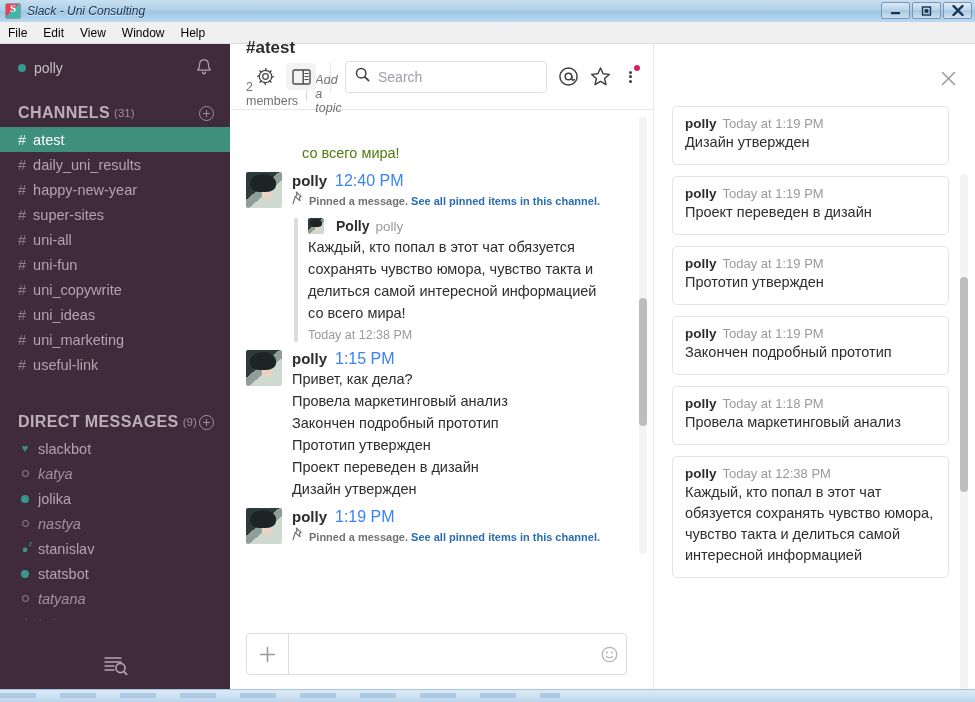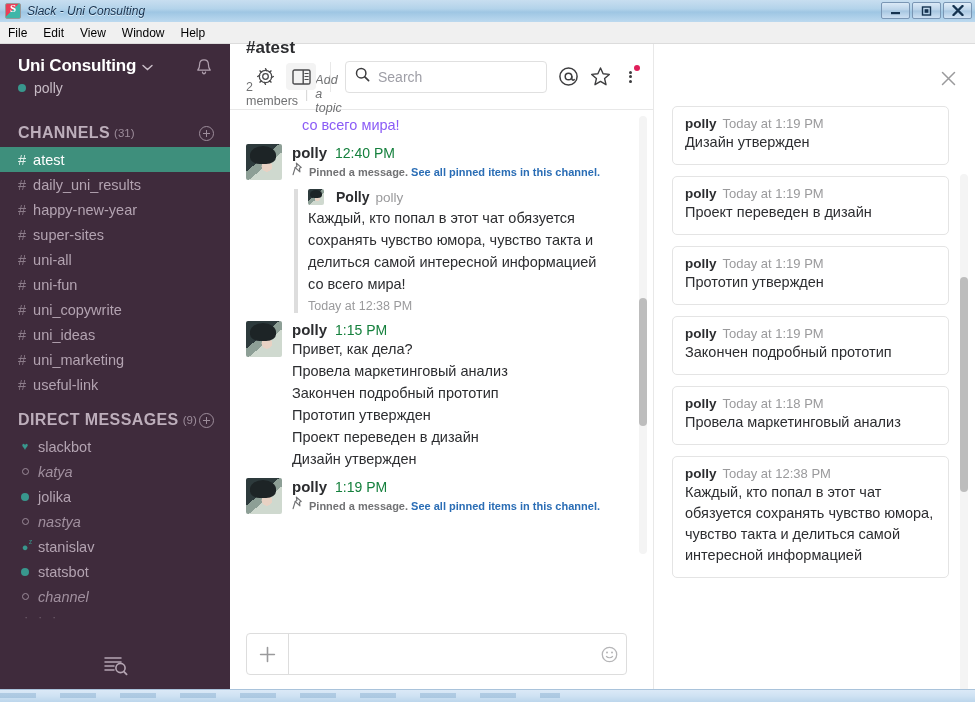--- a/index.html
+++ b/index.html
@@ -153,39 +153,39 @@
     font-family: "Liberation Sans", sans-serif;
   }
   .search-input::placeholder { color: #9e9ea6; }
   .menu-dots { position: relative; width: 18px; height: 22px; display:flex; align-items:center; justify-content:center; }
   .menu-dots .dot { width: 3px; height: 3px; border-radius: 50%; background: #3d3d3f; margin: 1.5px 0; }
   .menu-badge { position: absolute; top: -1px; right: -1px; width: 6px; height: 6px; border-radius: 50%; background: #e01e5a; }
 
   
   .msgs-wrap { flex: 1 1 auto; position: relative; overflow: hidden; }
   .msgs { padding: 4px 26px 0 16px; height: 100%; overflow: hidden; }
-  .cont-line { font-size: 14.5px; color: #8b5cf6; line-height: 22px; padding-left: 56px; }
+  .cont-line { font-size: 14.5px; color: #4d7c0f; line-height: 22px; padding-left: 56px; margin-top: 28px; }
   .msg { display: flex; padding-top: 8px; }
   .avatar {
     width: 36px; height: 36px; flex: 0 0 36px; margin-right: 10px; border-radius: 2px;
     background:
       radial-gradient(circle at 58% 62%, #e8d2c4 0 17%, transparent 18%),
       linear-gradient(140deg, #2d3a3c 0 42%, #8d9f96 42% 58%, #cfd9cf 58% 100%);
     overflow: hidden; position: relative;
   }
   .avatar::after {
     content:""; position:absolute; left: 4px; top: 2px; width: 26px; height: 18px;
     background: #1d2426; border-radius: 50% 50% 38% 38%;
   }
   .avatar.small { width: 16px; height: 16px; flex: 0 0 16px; margin-right: 6px; border-radius: 2px; }
   .avatar.small::after { left: 2px; top: 1px; width: 12px; height: 8px; }
   .msg-body { min-width: 0; flex: 1 1 auto; }
   .msg-meta { display: flex; align-items: baseline; gap: 8px; }
   .msg-user { font-size: 15px; font-weight: bold; color: #2c2d30; }
-  .msg-time { font-size: 14px; color: #15803d; }
+  .msg-time { font-size: 16px; color: #3b82f6; }
   .msg-text { font-size: 14.5px; color: #2c2d30; line-height: 22px; }
   .sys-line { font-size: 11px; color: #717274; line-height: 22px; font-weight: bold; }
   .sys-line .pinicon { display: inline-block; width: 14px; color: #717274; margin-right: 3px; }
   .sys-link { color: #2a6db5; text-decoration: none; }
   .attach {
     border-left: 4px solid #dddddd; padding-left: 10px; margin-top: 6px; margin-left: 2px;
   }
   .attach-head { display: flex; align-items: center; gap: 6px; margin-bottom: 2px; }
   .attach-name { font-size: 14px; font-weight: bold; color: #2c2d30; }
   .attach-sub { font-size: 13.5px; color: #9a9a9c; }
@@ -279,28 +279,20 @@
     <div class="os-menu-item">Edit</div>
     <div class="os-menu-item">View</div>
     <div class="os-menu-item">Window</div>
     <div class="os-menu-item">Help</div>
   </div>
 
   <div class="slack">
 
     <div class="sidebar">
       <div class="team-header">
-        <div class="team-row">
-          <div class="team-name">Uni Consulting</div>
-          <div class="team-caret">
-            <svg width="11" height="7" viewBox="0 0 11 7">
-                <path d="M1 1.4 L5.5 5.6 L10 1.4" fill="none" stroke="#cbbfc9" stroke-width="1.4" stroke-linecap="round"></path>
-              </svg>
-          </div>
-        </div>
         <div class="team-user">
           <span class="presence-dot"></span>
           <span class="team-username">polly</span>
         </div>
       </div>
       <div class="bell">
         <svg width="16" height="18" viewBox="0 0 16 18">
           <path d="M8 1.8 C5.2 1.8 3.6 3.8 3.6 6.4 C3.6 10 2.3 11.3 1.7 12.1 L14.3 12.1 C13.7 11.3 12.4 10 12.4 6.4 C12.4 3.8 10.8 1.8 8 1.8 Z" fill="none" stroke="#b2a2b0" stroke-width="1.2" stroke-linejoin="round"></path>
           <path d="M6.4 14 C6.7 15.3 7.3 15.8 8 15.8 C8.7 15.8 9.3 15.3 9.6 14" fill="none" stroke="#b2a2b0" stroke-width="1.2" stroke-linecap="round"></path>
         </svg>
@@ -347,21 +339,21 @@
           <li class="chan">
             <span class="hash">#</span>
             <span>uni_marketing</span>
           </li>
           <li class="chan">
             <span class="hash">#</span>
             <span>useful-link</span>
           </li>
         </ul>
 
-      <div class="section-head" style="margin-top:14px;">
+      <div class="section-head" style="margin-top:36px;">
         <span class="section-title">DIRECT MESSAGES</span>
         <span class="section-count">(9)</span>
         <span class="section-plus"></span>
       </div>
       <ul class="chan-list" id="dm-list">
           <li class="dm">
             <span class="glyph">
               <span class="heart">♥</span>
             </span>
             <span>slackbot</span>
@@ -393,21 +385,21 @@
           <li class="dm">
             <span class="glyph">
               <span class="presence-dot" style="margin:0"></span>
             </span>
             <span>statsbot</span>
           </li>
           <li class="dm away">
             <span class="glyph">
               <span class="presence-dot hollow" style="margin:0"></span>
             </span>
-            <span>channel</span>
+            <span>tatyana</span>
           </li>
         </ul>
       <div class="ellipsis-row">· · ·</div>
 
       <div class="sidebar-bottom">
         <div class="search-jump">
           <svg width="28" height="24" viewBox="0 0 28 24">
             <path d="M4 5 H20 M4 9 H20 M4 13 H13 M4 17 H13" stroke="#b5a5b3" stroke-width="1.5" stroke-linecap="round"></path>
             <circle cx="19.5" cy="15" r="4.6" fill="none" stroke="#b5a5b3" stroke-width="1.6"></circle>
             <path d="M22.9 18.6 L25.6 21.3" stroke="#b5a5b3" stroke-width="1.8" stroke-linecap="round"></path>

